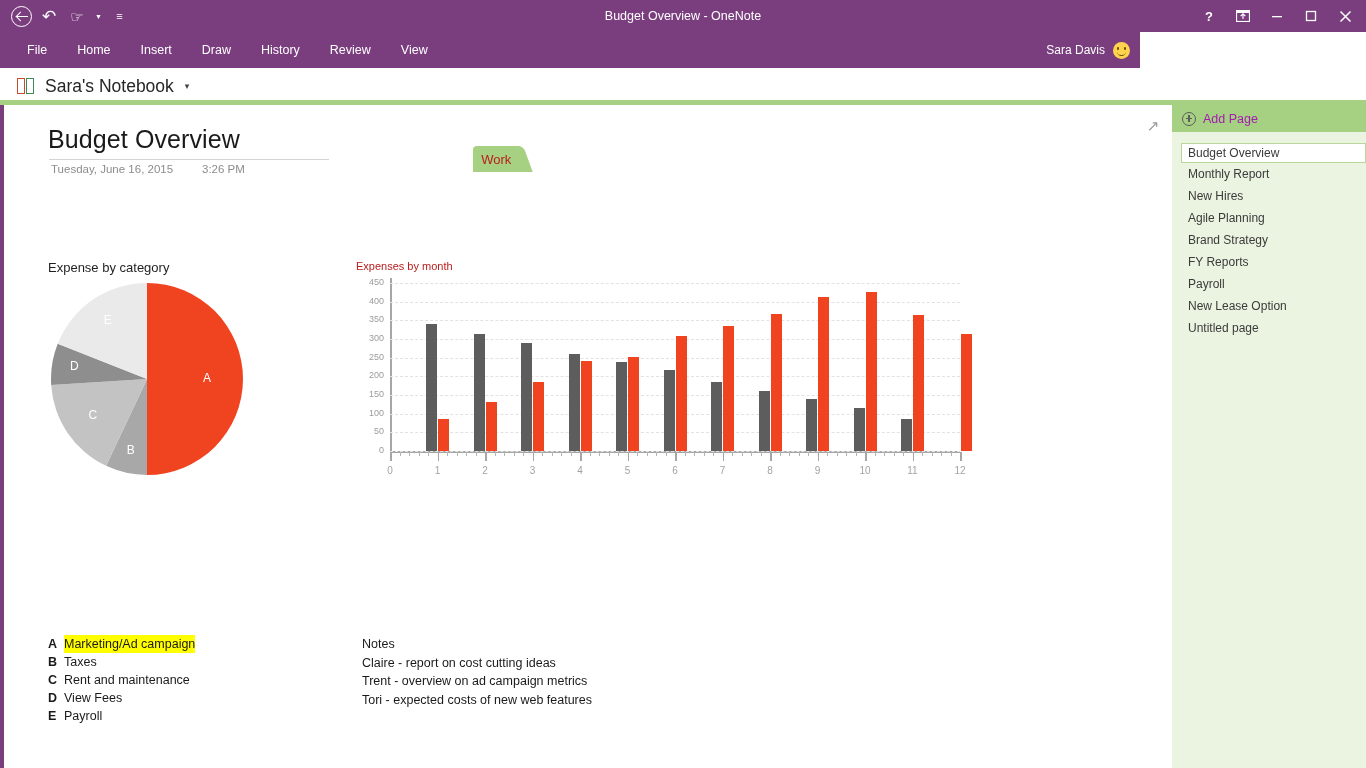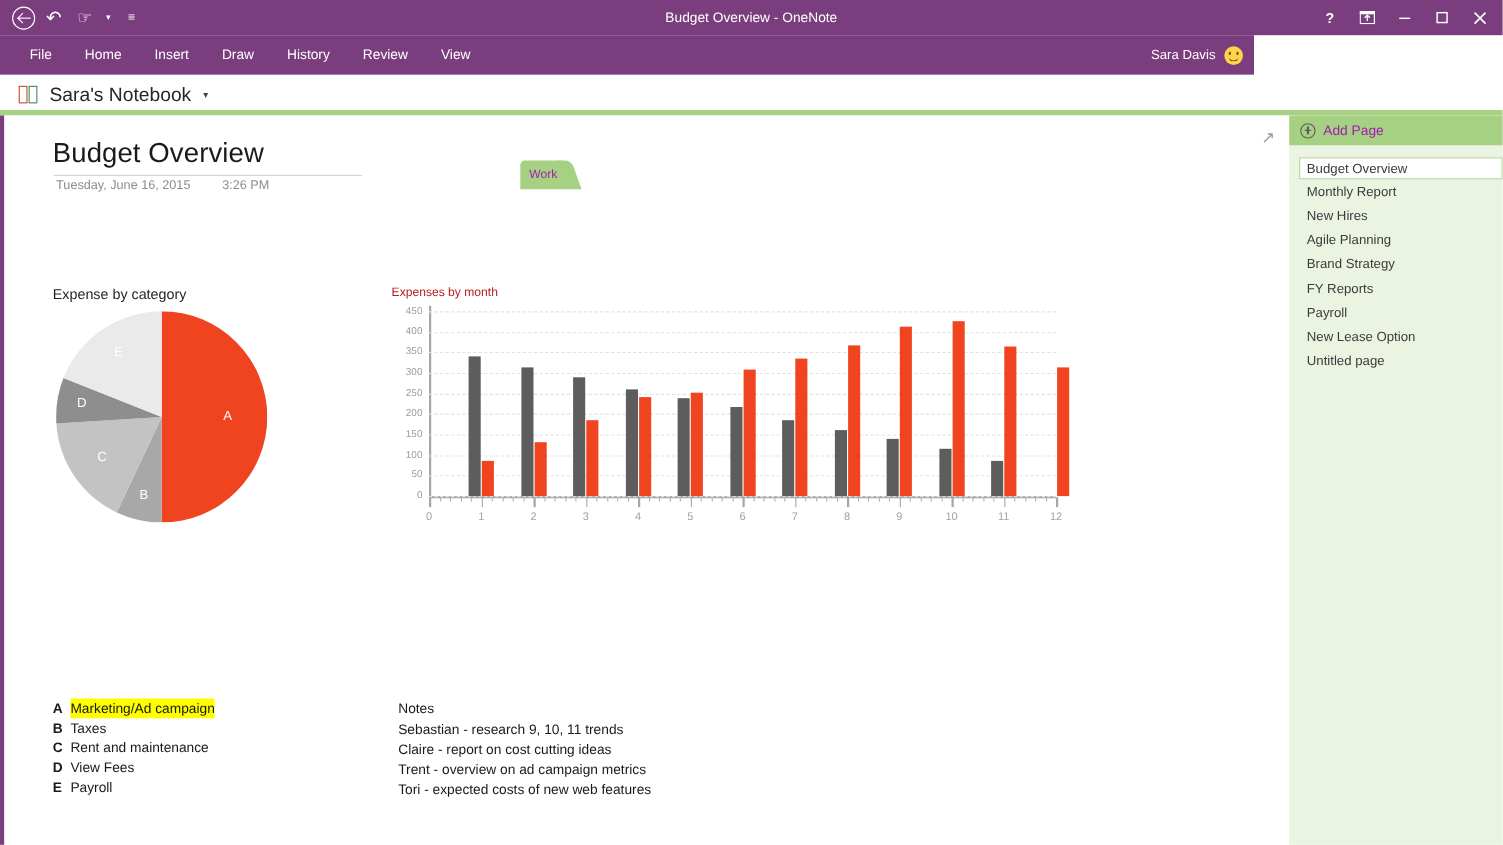--- a/index.html
+++ b/index.html
@@ -107,21 +107,21 @@
     font-size: 11.5px; color: #3a3a3a; white-space: nowrap;
     border-radius: 4px 9px 0 0;
     transform: skewX(0deg);
     position: relative;
   }
   .sectab::after {
     content: ""; position: absolute; right: -6px; top: 0; width: 12px; height: 22px;
     background: inherit; transform: skewX(20deg); border-radius: 0 5px 0 0; z-index: -1;
   }
   .sectab.active {
-    height: 26px; font-size: 11px; z-index: 5; color: #a21caf; padding-left: 8px;
+    height: 26px; font-size: 13px; z-index: 5; color: #b91c1c; padding-left: 8px;
   }
   .sectab.active::after { height: 26px; }
   .sectab.addtab {
     background: #ffffff; border: 1px solid #cfcfcf; border-bottom: none;
     height: 22px; width: 30px; padding: 0; font-size: 14px; color: #555;
     border-radius: 4px 4px 0 0; margin-left: 9px;
   }
   .sectab.addtab::after { display: none; }
 
   .greenbar {
@@ -546,21 +546,20 @@
         <div class="tick-minor" style="left: 575.5px;"></div>
         <div class="tick-minor" style="left: 585px;"></div>
         <div class="tick-minor" style="left: 594.5px;"></div>
         <div class="tick-major" style="left: 604px;"></div>
         <div class="xlabel" style="left: 604px;">12</div>
       </div>
   </div>
 
   <div class="notes">
     <div class="notes-line">Notes</div>
-    <div class="notes-line">Sebastian - research 9, 10, 11 trends</div>
     <div class="notes-line">Claire - report on cost cutting ideas</div>
     <div class="notes-line">Trent - overview on ad campaign metrics</div>
     <div class="notes-line">Tori - expected costs of new web features</div>
   </div>
 </div>
 
 <div class="pagepane">
   <div class="addpage">
     <span class="plus-circle"></span>
     <span class="addpage-txt">Add Page</span>

